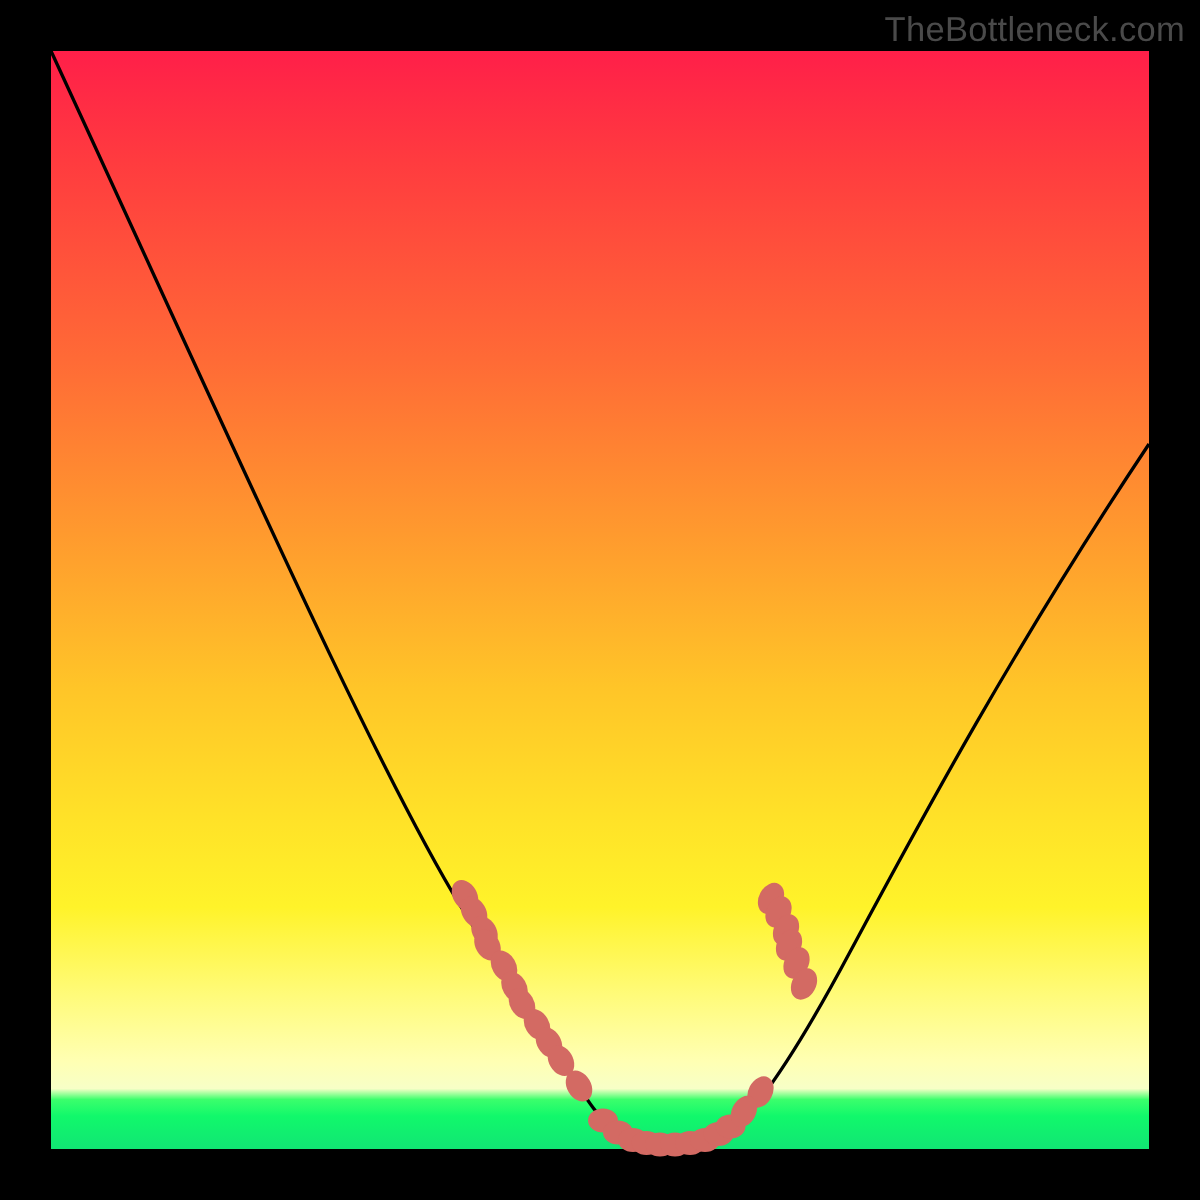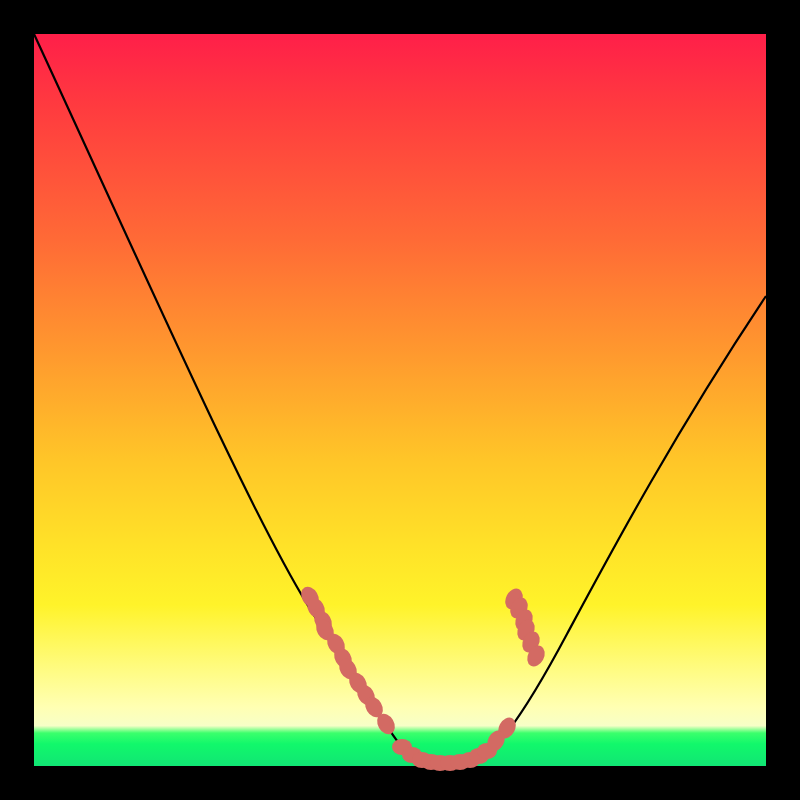--- a/index.html
+++ b/index.html
@@ -103,13 +103,14 @@
         <ellipse cx="485" cy="574" rx="8" ry="11" transform="rotate(28 485 574)"></ellipse>
         <ellipse cx="490" cy="586" rx="8" ry="11" transform="rotate(28 490 586)"></ellipse>
         <ellipse cx="492" cy="596" rx="8" ry="11" transform="rotate(28 492 596)"></ellipse>
         <ellipse cx="497" cy="608" rx="8" ry="11" transform="rotate(28 497 608)"></ellipse>
         <ellipse cx="502" cy="622" rx="8" ry="11" transform="rotate(28 502 622)"></ellipse>
         <ellipse cx="473" cy="694" rx="8" ry="11" transform="rotate(28 473 694)"></ellipse>
         <ellipse cx="462" cy="707" rx="8" ry="11" transform="rotate(28 462 707)"></ellipse>
       </g>
     </svg>
   </div>
+  <div class="watermark">TheBottleneck.com</div>
 </div>
 
 </body></html>

